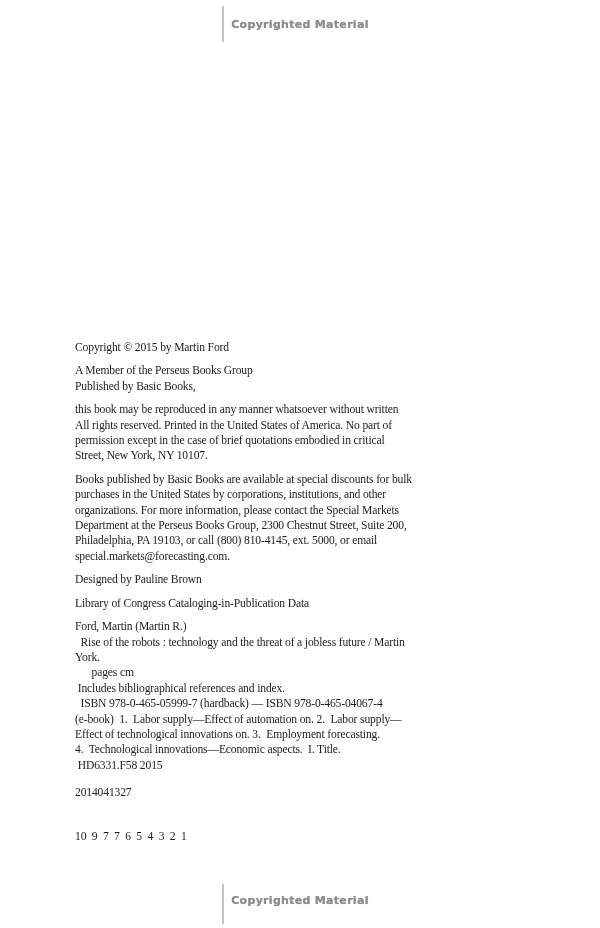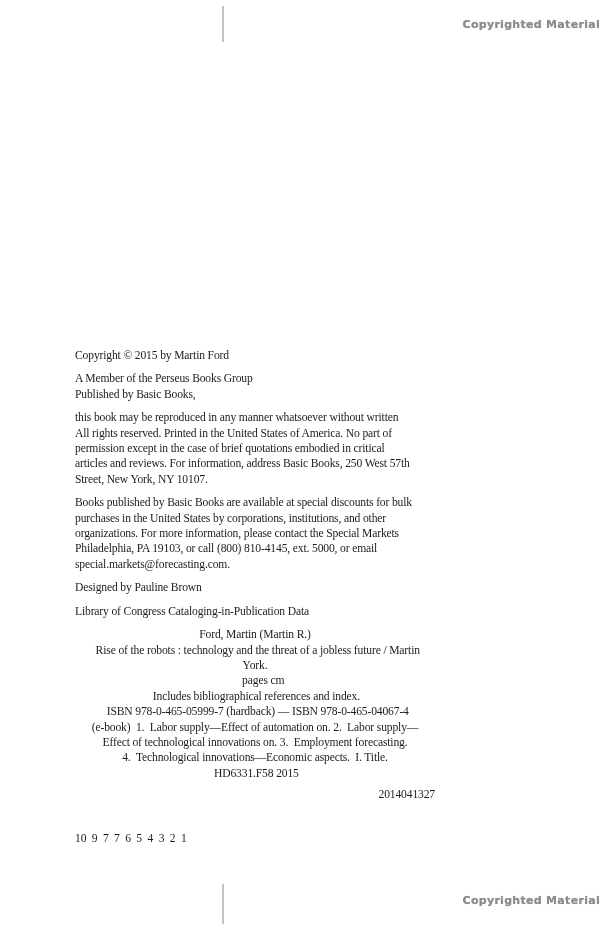--- a/index.html
+++ b/index.html
@@ -13,21 +13,21 @@
     height: 928px;
     background: #ffffff;
     overflow: hidden;
     font-family: "Liberation Serif", "DejaVu Serif", serif;
     color: #1c1c1c;
   }
   .banner {
     position: absolute;
     left: 0;
     width: 100%;
-    text-align: right;
+    text-align: center;
     font-family: "DejaVu Sans", "Liberation Sans", sans-serif;
     font-weight: 700;
     font-size: 11px;
     letter-spacing: 0.3px;
     color: #8d8d8d;
     text-shadow: 0 0 0.7px #9a9a9a;
   }
   .banner.top { top: 18px; }
   .banner.bottom { top: 894px; }
 
@@ -35,31 +35,31 @@
     position: absolute;
     width: 2px;
     background: #c2c2c2;
   }
   .edge-line.top-left { left: 222px; top: 6px; height: 36px; }
   .edge-line.bottom-left { left: 222px; top: 884px; height: 40px; }
 
   .text-block {
     position: absolute;
     left: 75px;
-    top: 348px;
+    top: 340px;
     width: 360px;
     font-size: 11.6px;
     line-height: 15.4px;
     letter-spacing: -0.15px;
   }
   .line {
     white-space: pre;
   }
   .para { margin-bottom: 8px; }
-  .para.cip-block { margin-top: 5px; margin-bottom: 6px; text-align: center; }
+  .para.cip-block { margin-top: 5px; margin-bottom: 12px; }
   .para.lccn { margin-bottom: 8px; }
   .para.printers-key { margin-top: 28px; margin-bottom: 0; }
 </style>
 </head>
 <body>
 
 <div class="page">
 
   <div class="edge-line top-left"></div>
   <div class="edge-line bottom-left"></div>
@@ -71,27 +71,27 @@
         <div class="line">Copyright © 2015 by Martin Ford</div>
       </div>
       <div class="para publisher">
         <div class="line">A Member of the Perseus Books Group</div>
         <div class="line">Published by Basic Books,</div>
       </div>
       <div class="para rights-statement">
         <div class="line">this book may be reproduced in any manner whatsoever without written</div>
         <div class="line">All rights reserved. Printed in the United States of America. No part of</div>
         <div class="line">permission except in the case of brief quotations embodied in critical</div>
-        <div class="line">articles and reviews. For information, address Basic Books, 250 West 57th</div>
         <div class="line">Street, New York, NY 10107.</div>
       </div>
       <div class="para special-markets">
         <div class="line">Books published by Basic Books are available at special discounts for bulk</div>
         <div class="line">purchases in the United States by corporations, institutions, and other</div>
         <div class="line">organizations. For more information, please contact the Special Markets</div>
+        <div class="line">Department at the Perseus Books Group, 2300 Chestnut Street, Suite 200,</div>
         <div class="line">Philadelphia, PA 19103, or call (800) 810-4145, ext. 5000, or email</div>
         <div class="line">special.markets@forecasting.com.</div>
       </div>
       <div class="para designer-credit">
         <div class="line">Designed by Pauline Brown</div>
       </div>
       <div class="para loc-heading">
         <div class="line">Library of Congress Cataloging-in-Publication Data</div>
       </div>
       <div class="para cip-block">
@@ -99,21 +99,21 @@
         <div class="line">  Rise of the robots : technology and the threat of a jobless future / Martin</div>
         <div class="line">York.</div>
         <div class="line">      pages cm</div>
         <div class="line"> Includes bibliographical references and index.</div>
         <div class="line">  ISBN 978-0-465-05999-7 (hardback) — ISBN 978-0-465-04067-4</div>
         <div class="line">(e-book)  1.  Labor supply—Effect of automation on. 2.  Labor supply—</div>
         <div class="line">Effect of technological innovations on. 3.  Employment forecasting.</div>
         <div class="line">4.  Technological innovations—Economic aspects.  I. Title.</div>
         <div class="line"> HD6331.F58 2015</div>
       </div>
-      <div class="para lccn" style="text-align: right; font-family: Liberation Serif, serif;">
+      <div class="para lccn" style=" font-family: Liberation Serif, serif;">
         <div class="line">2014041327</div>
       </div>
       <div class="para printers-key">
         <div class="line">10  9  7  7  6  5  4  3  2  1</div>
       </div>
     </div>
 
   <div class="banner bottom">Copyrighted Material</div>
 
 </div>

